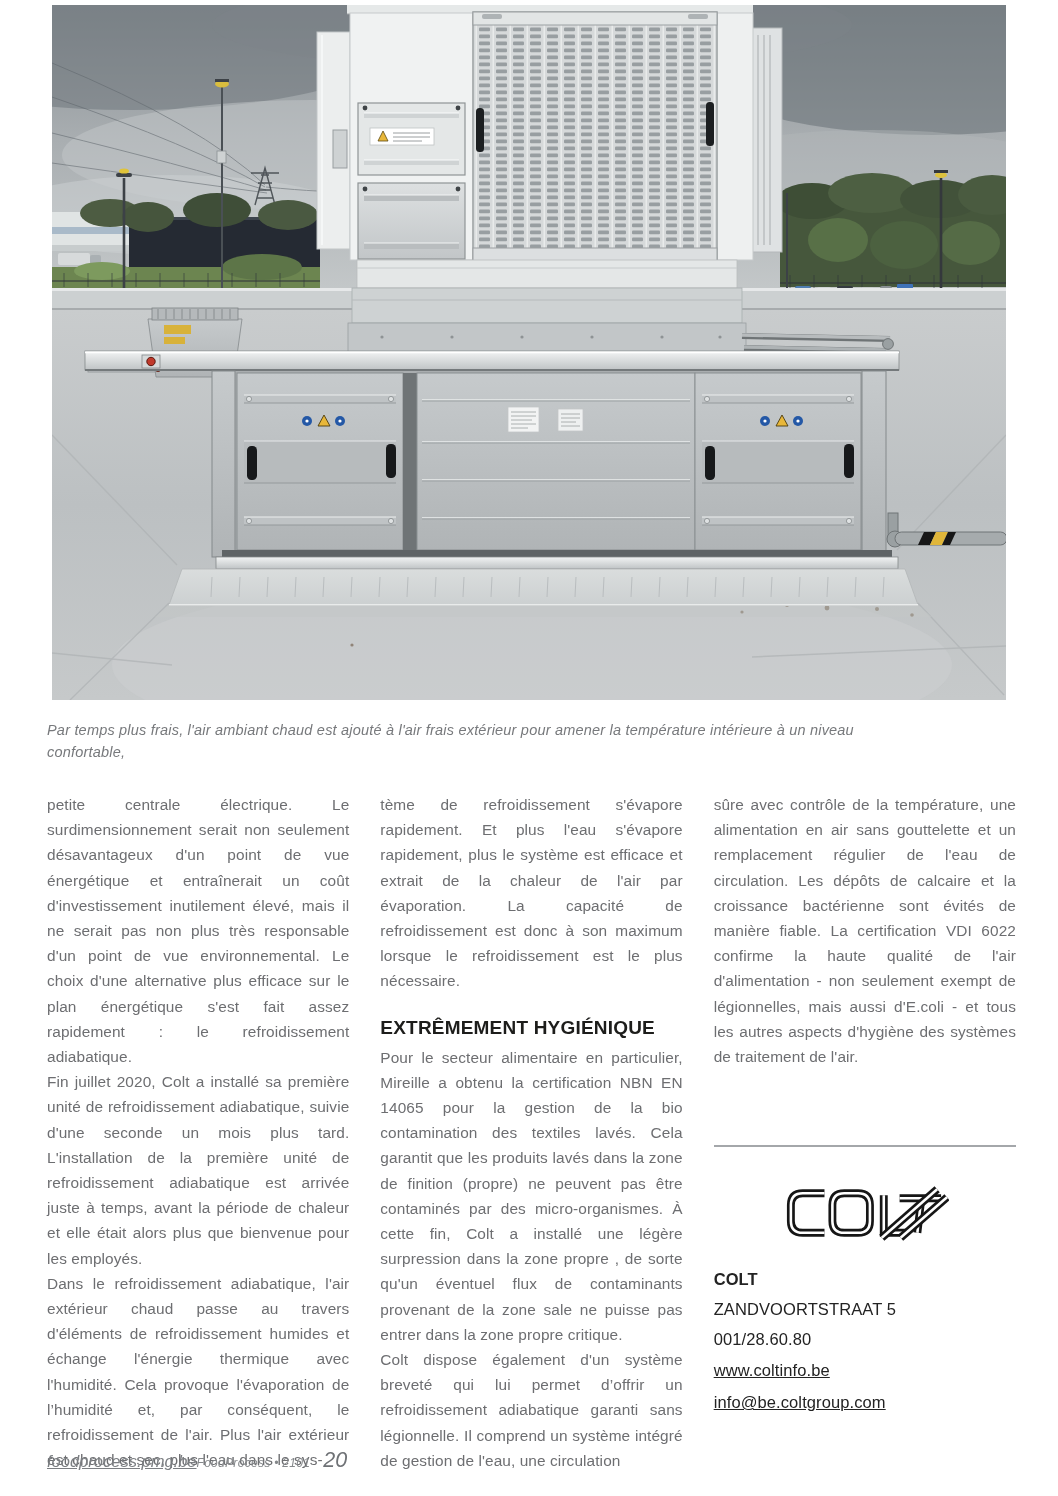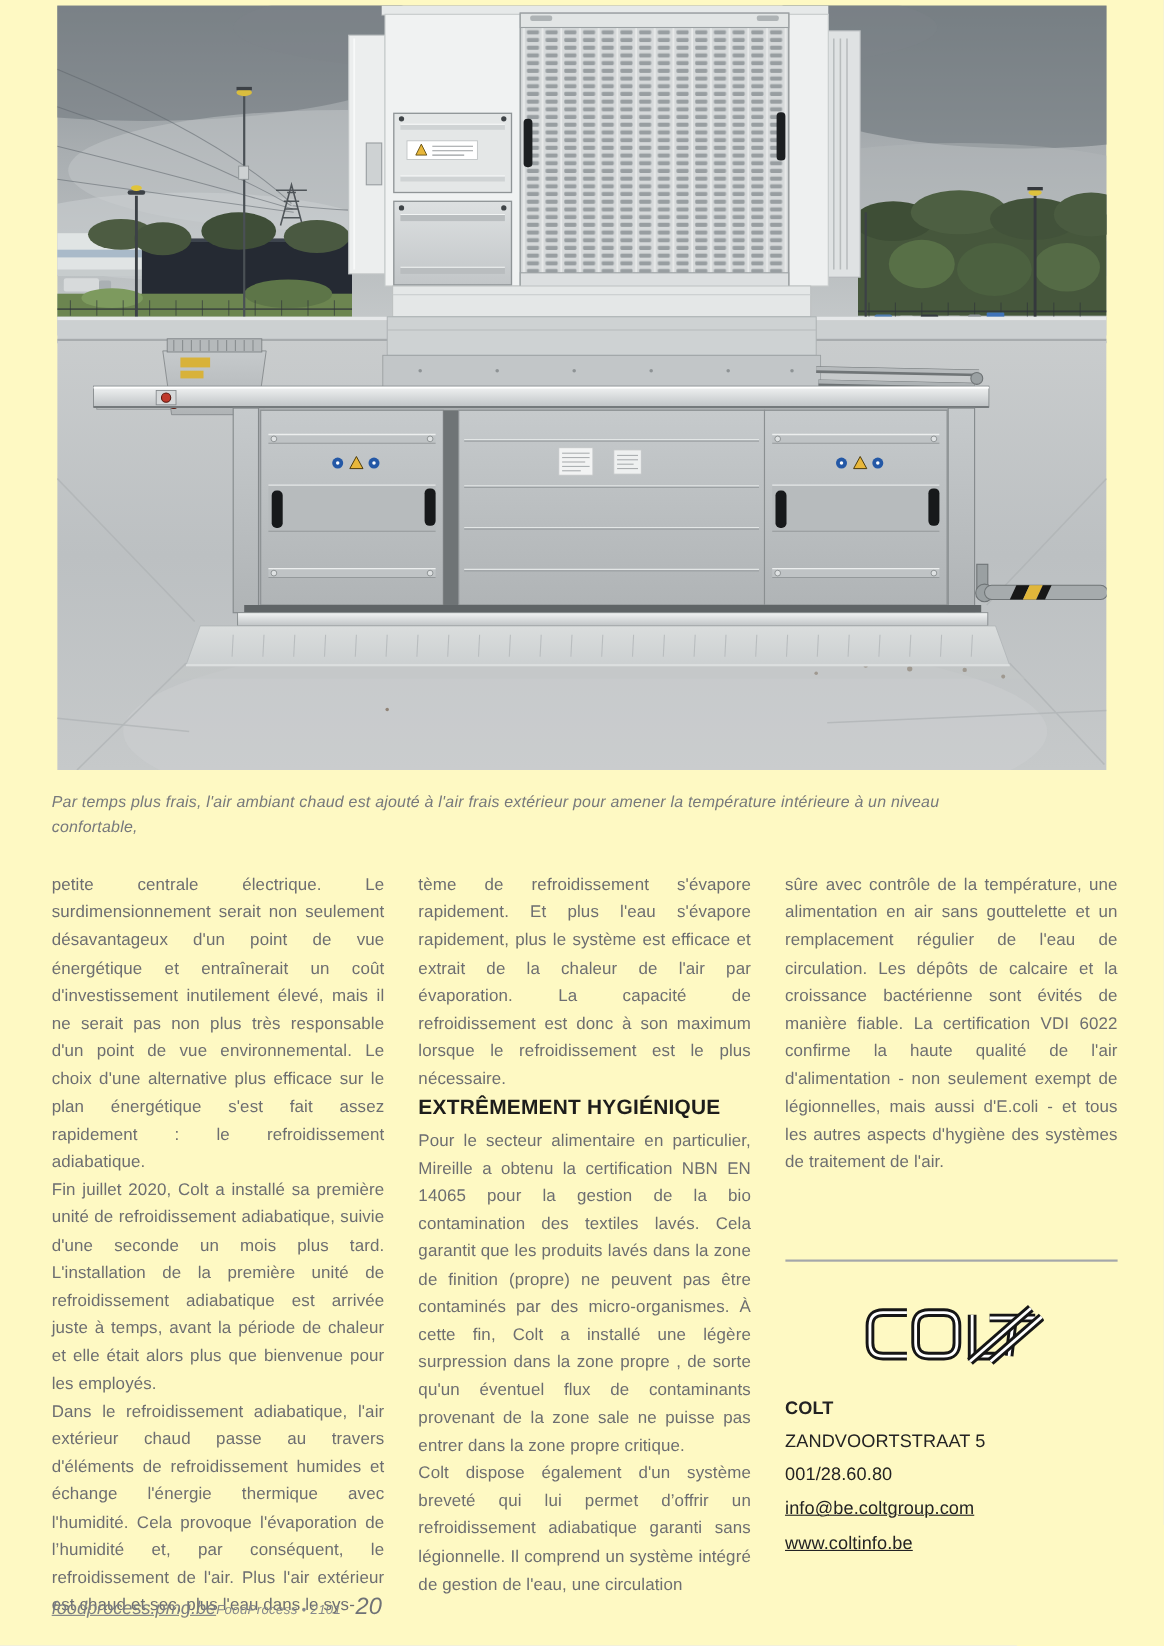--- a/index.html
+++ b/index.html
@@ -1,26 +1,26 @@
 <!DOCTYPE html>
 <html><head>
 <meta charset="utf-8">
 <style>
   html,body{margin:0;padding:0;background:#e9e9e9;}
-  .page{position:relative;width:1058px;height:1496px;background:#fef9c3;margin:0 auto;
+  .page{position:relative;width:1058px;height:1496px;background:#ffffff;margin:0 auto;
         font-family:"Liberation Sans",sans-serif;overflow:hidden;}
   .photo{position:absolute;left:52px;top:5px;width:954px;height:695px;}
   .photo svg{display:block;}
   .caption{position:absolute;left:47px;top:719px;width:860px;
            font-size:14.5px;font-style:italic;color:#77797c;line-height:22px;letter-spacing:.2px;}
   .columns{position:absolute;left:47px;top:792px;width:969px;display:flex;gap:31px;}
   .col{width:303px;font-size:15.4px;line-height:25.2px;color:#6d6e71;
        text-align:justify;letter-spacing:.1px;}
   .col p{margin:0;}
-  .col h2{font-size:19px;line-height:24px;color:#1d1d1b;margin:2px 0 5px;
+  .col h2{font-size:19px;line-height:24px;color:#1d1d1b;margin:22px 0 5px;
           letter-spacing:.2px;font-weight:bold;}
   .divider{height:2px;background:#a4a7aa;margin-top:76px;}
   .logo-wrap{text-align:center;margin:36px 0 14px;}
   .contact{text-align:left;color:#232323;font-size:16.5px;line-height:30px;}
   .contact .brand{font-weight:bold;}
   .contact a{color:#232323;text-decoration:underline;}
   .contact .weblink{line-height:32px;}
   .footer{position:absolute;left:47px;top:1448px;width:969px;display:flex;
           justify-content:flex-start;align-items:baseline;font-style:italic;}
   .site-link{font-size:16.5px;color:#7b7e82;text-decoration:underline;}
@@ -487,22 +487,22 @@
             <path d="M121 55 L168 14" stroke="#161616" stroke-width="8"></path>
             <path d="M121 55 L168 14" stroke="#ffffff" stroke-width="2.6"></path>
           </g>
         </svg>
       </div>
 
       <div class="contact">
         <div class="brand">COLT</div>
         <div>ZANDVOORTSTRAAT 5</div>
         <div>001/28.60.80</div>
+        <div class="weblink"><a href="#">www.coltinfo.be</a></div>
         <div class="weblink"><a href="#">info@be.coltgroup.com</a></div>
-        <div class="weblink"><a href="#">www.coltinfo.be</a></div>
       </div>
     </div>
   </div>
 
   <div class="footer">
     <a href="#" class="site-link">foodprocess.pmg.be</a>
     <div class="footer-right">
       <span class="issue">FoodProcess • 2101</span>
       <span class="pagenum">20</span>
     </div>

